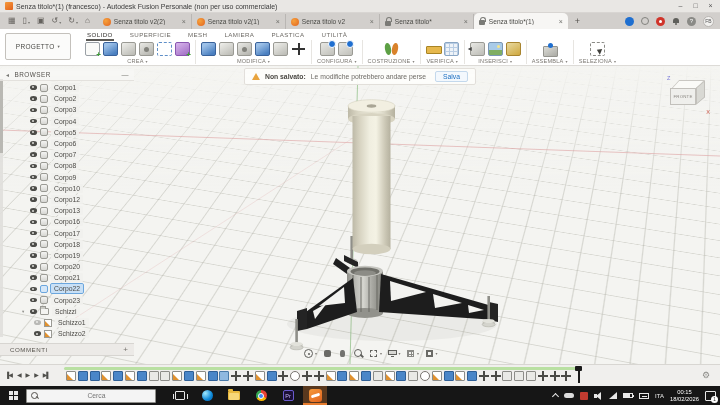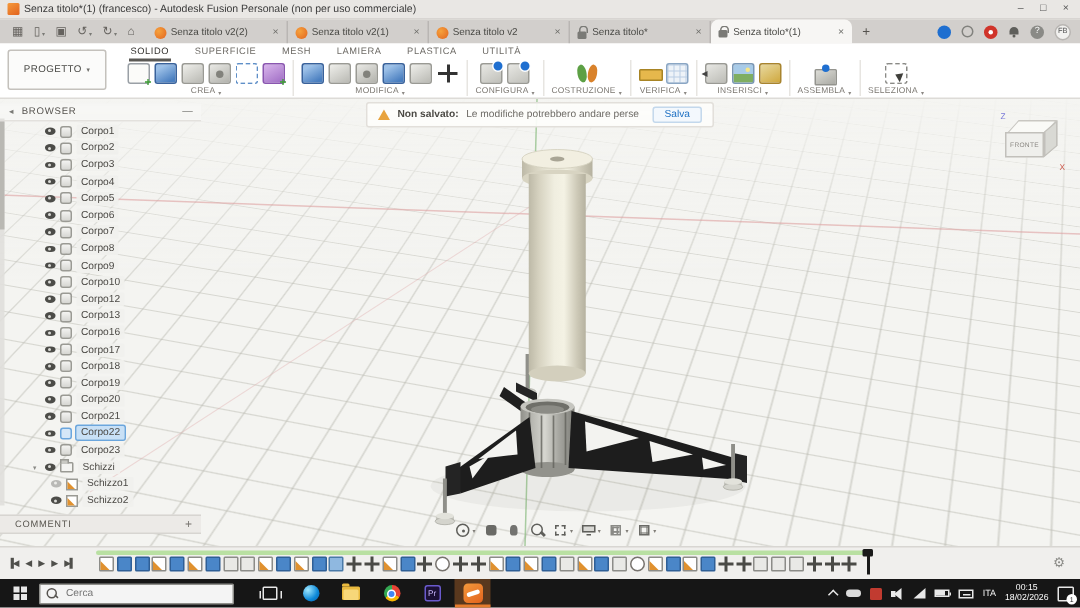--- a/index.html
+++ b/index.html
@@ -165,21 +165,21 @@
 
   
   .taskbar{position:absolute;left:0;top:386px;width:720px;height:19px;background:#161616;display:flex;align-items:center;}
   .startbtn{width:26px;height:19px;display:flex;align-items:center;justify-content:center;}
   .winlogo{display:grid;grid-template-rows:4px 4px;grid-template-columns:4px 4px;gap:1px;}
   .winlogo span{background:#e8e8e8;}
   .searchbox{width:130px;height:14px;background:#f4f4f4;border:1px solid #8f8f8b;border-radius:1px;display:flex;align-items:center;gap:3px;padding:0 4px;}
   .srch{width:8px;height:8px;position:relative;flex:none;}
   .srch::before{content:"";position:absolute;left:0;top:0;width:5px;height:5px;border:1px solid #55524e;border-radius:50%;}
   .srch::after{content:"";position:absolute;left:5.2px;top:5.2px;width:3px;height:1.2px;background:#55524e;transform:rotate(45deg);}
-  .searchbox input{border:none;background:none;outline:none;font-size:6.8px;color:#444;width:100%;font-family:"Liberation Sans",sans-serif;}
+  .searchbox input{border:none;background:none;outline:none;font-size:6.8px;color:#444;width:100%;font-family:"Liberation Sans",sans-serif;text-align:center;}
   .apps{display:flex;margin-left:12px;gap:3px;}
   .app{width:24px;height:19px;display:flex;align-items:center;justify-content:center;position:relative;}
   .app.active{background:rgba(232,130,50,.32);box-shadow:inset 0 -2px 0 #e67c2e;}
   .ap-taskview{width:10px;height:9px;border:1px solid #e8e8e8;border-radius:1px;position:relative;}
   .ap-taskview::before{content:"";position:absolute;left:-3.5px;top:1.5px;width:2px;height:5px;border-left:1px solid #e8e8e8;}
   .ap-taskview::after{content:"";position:absolute;right:-3.5px;top:1.5px;width:2px;height:5px;border-right:1px solid #e8e8e8;}
   .ap-edge{width:11px;height:11px;border-radius:50%;background:radial-gradient(circle at 30% 30%,#9fe8ff,#0c88d8 60%,#0a5ca8);}
   .ap-folder{width:12px;height:9px;background:#e9b93e;border-radius:1px;position:relative;}
   .ap-folder::before{content:"";position:absolute;left:0;top:-2px;width:5px;height:2px;background:#e9b93e;border-radius:1px 1px 0 0;}
   .ap-folder::after{content:"";position:absolute;left:1px;top:1.5px;right:1px;bottom:0;background:#f7d779;border-radius:1px;}

